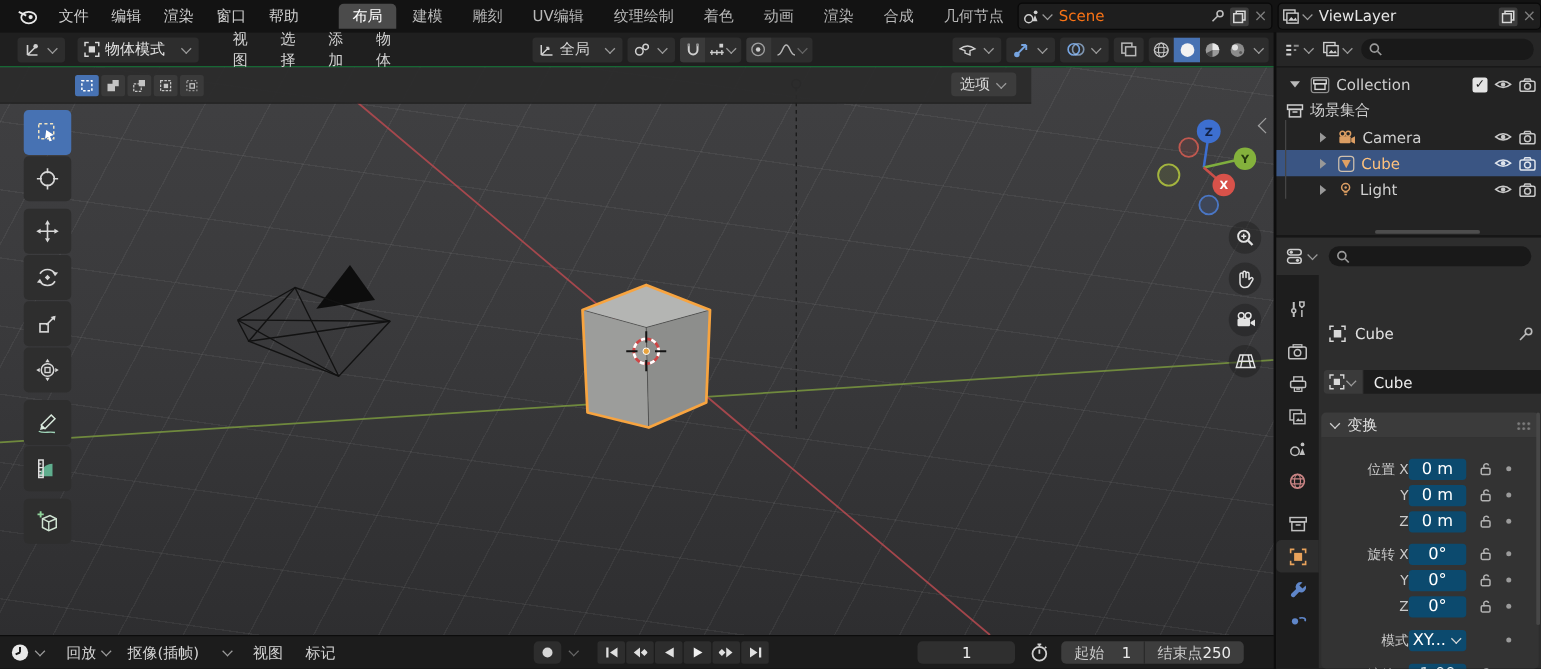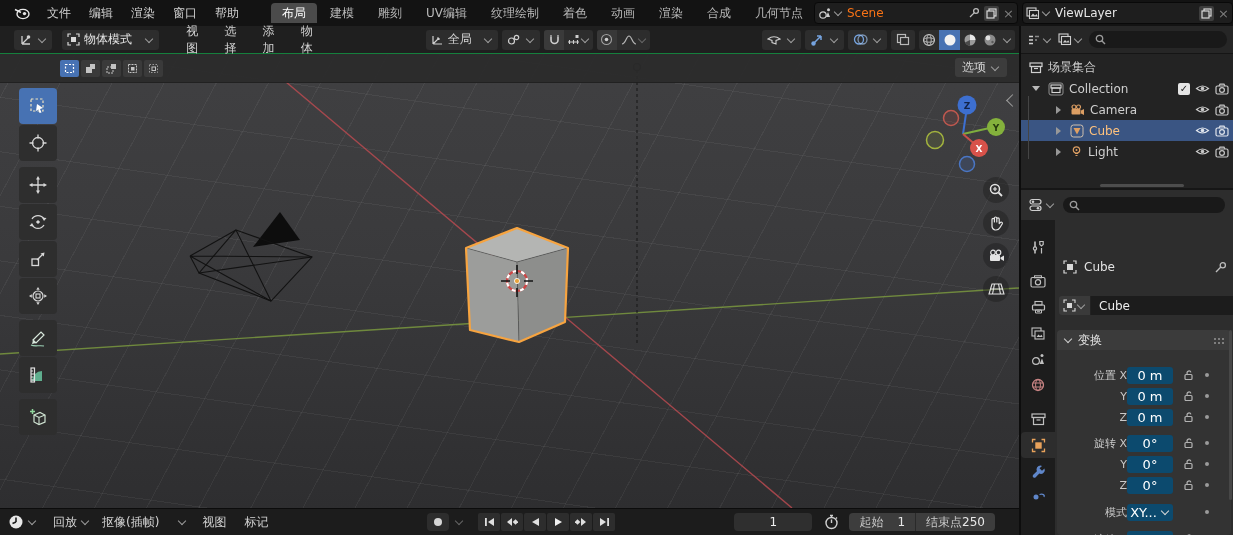--- a/index.html
+++ b/index.html
@@ -58,21 +58,21 @@
   .dragdots{margin-left:auto;width:12px;height:7px;
     background-image:radial-gradient(#7e7e7e 1px, transparent 1.2px);
     background-size:4px 4px;}
   #prop-vscroll{left:1229px;top:330px;width:3px;height:170px;background:#474747;border-radius:2px;}
   
   #viewport{left:0;top:54px;width:1019px;height:454px;overflow:hidden;background:linear-gradient(180deg,#404042 0%,#3a3a3c 45%,#2e2e30 100%);}
   #grid{position:absolute;left:0;top:-40px;width:1019px;height:520px;
     background:
       repeating-linear-gradient(8deg, rgba(255,255,255,0.05) 0 1px, transparent 1px 54px),
       repeating-linear-gradient(-62deg, rgba(255,255,255,0.05) 0 1px, transparent 1px 46px);}
-  #vheader{position:absolute;left:0;top:0;width:1019px;height:28px;background:rgba(42,42,42,.92);border-bottom:1px solid rgba(0,0,0,.25);display:flex;align-items:center;}
+  #vheader{position:absolute;left:0;top:0;width:825px;height:28px;background:rgba(42,42,42,.92);border-bottom:1px solid rgba(0,0,0,.25);display:flex;align-items:center;}
   .smbtn{width:19px;height:17px;background:#3a3a3a;display:flex;align-items:center;justify-content:center;border-radius:2px;}
   .smbtn.on{background:#4772b3;}
   #vinfo{position:absolute;left:88px;top:36px;text-shadow:0 1px 2px rgba(0,0,0,.8);}
   #vinfo .l1{font-size:13px;color:#eeeeee;margin-bottom:4px;}
   #vinfo .l2{font-size:12px;color:#d6d6d6;}
   #toolcol{position:absolute;left:19px;top:34px;width:38px;}
   .tool{width:38px;height:36px;background:#2e2e2e;border-radius:4px;margin-bottom:1px;display:flex;align-items:center;justify-content:center;}
   .tool.active{background:#4772b3;}
   .tgap{height:5px;}
   #navicons{position:absolute;right:10px;top:123px;display:flex;flex-direction:column;gap:7px;align-items:center;}
@@ -503,47 +503,47 @@
   <span class="searchbox">
     <svg width="11" height="11" viewBox="0 0 11 11">
       <circle cx="4.5" cy="4.5" r="3.2" fill="none" stroke="#9a9a9a" stroke-width="1.3"></circle>
       <path d="M7 7 L10 10" stroke="#9a9a9a" stroke-width="1.4"></path>
     </svg>
   </span>
 </div>
 
 <div id="outliner" class="abs">
   <div class="orow">
-    <svg width="14" height="12" viewBox="0 0 14 12">
-      <rect x="1" y="1" width="12" height="3.5" fill="none" stroke="#cfcfcf" stroke-width="1.2"></rect>
-      <rect x="2.5" y="4.5" width="9" height="6" fill="none" stroke="#cfcfcf" stroke-width="1.2"></rect>
-      <path d="M5 6.5 H9" stroke="#cfcfcf" stroke-width="1.2"></path>
-    </svg>
-    <span class="lbl">场景集合</span>
-  </div>
-  <div class="orow">
     <span class="oind">
         <span class="tri-d"></span>
       </span>
     <svg width="16" height="14" viewBox="0 0 16 14">
       <rect x="1" y="1" width="14" height="12" rx="2" fill="none" stroke="#8f8f8f" stroke-width="1"></rect>
       <rect x="3" y="3" width="10" height="3" fill="none" stroke="#d8d8d8" stroke-width="1.1"></rect>
       <rect x="4" y="6" width="8" height="4.5" fill="none" stroke="#d8d8d8" stroke-width="1.1"></rect>
     </svg>
     <span class="lbl">Collection</span>
     <span class="checkbox">✓</span>
     <svg width="15" height="11" viewBox="0 0 15 11">
       <path d="M1.5 5.5 Q7.5 0.5 13.5 5.5 Q7.5 10.5 1.5 5.5 Z" fill="none" stroke="#c8c8c8" stroke-width="1.2"></path>
       <circle cx="7.5" cy="5.5" r="1.8" fill="#c8c8c8"></circle>
     </svg>
     <svg width="14" height="12" viewBox="0 0 14 12">
       <rect x="1" y="3" width="12" height="8" rx="1.5" fill="none" stroke="#c8c8c8" stroke-width="1.2"></rect>
       <path d="M4 3 L5 1.2 H9 L10 3" fill="none" stroke="#c8c8c8" stroke-width="1.2"></path>
       <circle cx="7" cy="7" r="2.4" fill="none" stroke="#c8c8c8" stroke-width="1.2"></circle>
     </svg>
+  </div>
+  <div class="orow">
+    <svg width="14" height="12" viewBox="0 0 14 12">
+      <rect x="1" y="1" width="12" height="3.5" fill="none" stroke="#cfcfcf" stroke-width="1.2"></rect>
+      <rect x="2.5" y="4.5" width="9" height="6" fill="none" stroke="#cfcfcf" stroke-width="1.2"></rect>
+      <path d="M5 6.5 H9" stroke="#cfcfcf" stroke-width="1.2"></path>
+    </svg>
+    <span class="lbl">场景集合</span>
   </div>
   <div class="orow">
     <span class="oind" style="margin-left:22px;">
         <span class="tri-r"></span>
       </span>
     <svg width="15" height="12" viewBox="0 0 15 12">
       <circle cx="4" cy="3" r="2" fill="none" stroke="#dc9e63" stroke-width="1.2"></circle>
       <circle cx="8.5" cy="3" r="2" fill="none" stroke="#dc9e63" stroke-width="1.2"></circle>
       <rect x="1.5" y="5" width="9" height="5.5" rx="1" fill="#dc9e63"></rect>
       <polygon points="11,6.5 14,5 14,11 11,9.5" fill="#dc9e63"></polygon>

